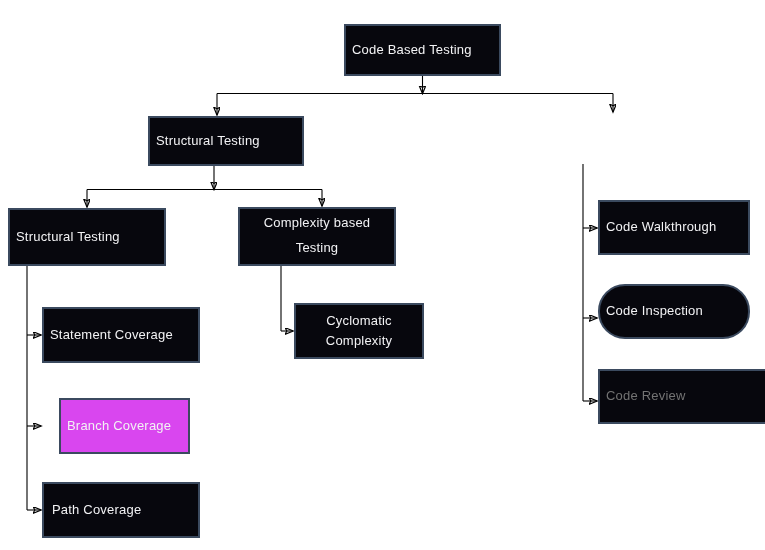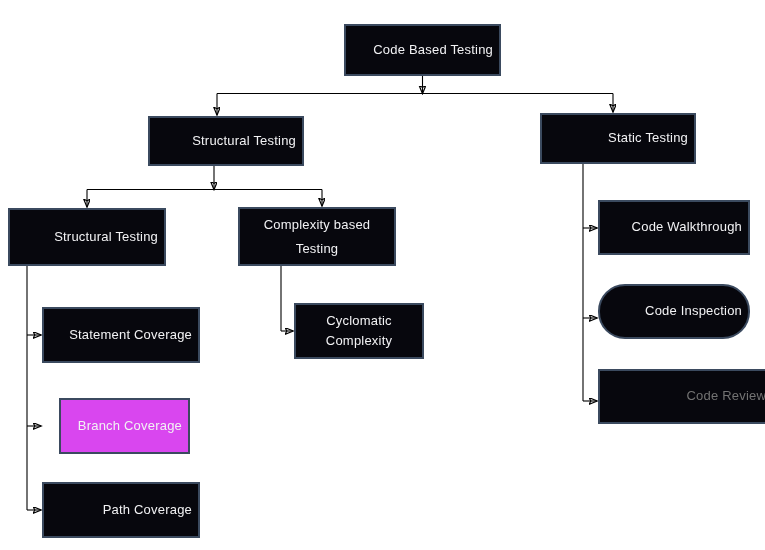--- a/index.html
+++ b/index.html
@@ -15,21 +15,21 @@
     font-family: "Liberation Sans", sans-serif;
     overflow: hidden;
   }
   .node {
     position: absolute;
     background: #07070d;
     border: 2px solid #3b4a5f;
     box-sizing: border-box;
     display: flex;
     align-items: center;
-    justify-content: flex-end;
+    justify-content: flex-start;
     text-align: center;
     color: #f2f2f4;
     font-size: 13px;
     line-height: 1.55;
     letter-spacing: 0.2px;
     padding: 2px 6px;
     user-select: none;
   }
   .node.two-line {
     flex-direction: column;
@@ -87,23 +87,20 @@
   </svg>
 
   <div class="node" style="left: 344px; top: 24px; width: 157px; height: 52px; background: rgb(7, 7, 13); border-color: rgb(59, 74, 95); color: rgb(242, 242, 244);">
     <span class="node-label">Code Based Testing</span>
   </div>
 
   <div class="node" style="left: 148px; top: 116px; width: 156px; height: 50px; background: rgb(7, 7, 13); border-color: rgb(59, 74, 95); color: rgb(242, 242, 244);">
     <span class="node-label">Structural Testing</span>
   </div>
 
-  <div class="node" style="left: 540px; top: 113px; width: 156px; height: 51px; background: rgb(7, 7, 13); border-color: rgb(59, 74, 95); color: rgb(242, 242, 244);">
-    <span class="node-label">Static Testing</span>
-  </div>
 
   <div class="node" style="left: 8px; top: 208px; width: 158px; height: 58px; background: rgb(7, 7, 13); border-color: rgb(59, 74, 95); color: rgb(242, 242, 244);">
     <span class="node-label">Structural Testing</span>
   </div>
 
   <div class="node two-line" style="left: 238px; top: 207px; width: 158px; height: 59px; background: rgb(7, 7, 13); border-color: rgb(59, 74, 95); color: rgb(242, 242, 244);">
     <span class="node-label">Complexity based</span>
     <span class="node-label">Testing</span>
   </div>
 

